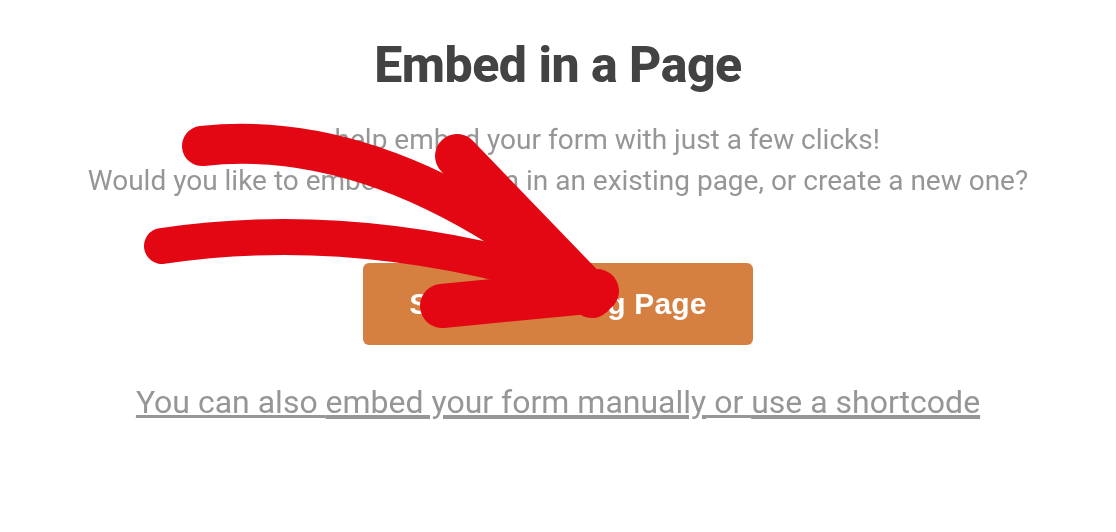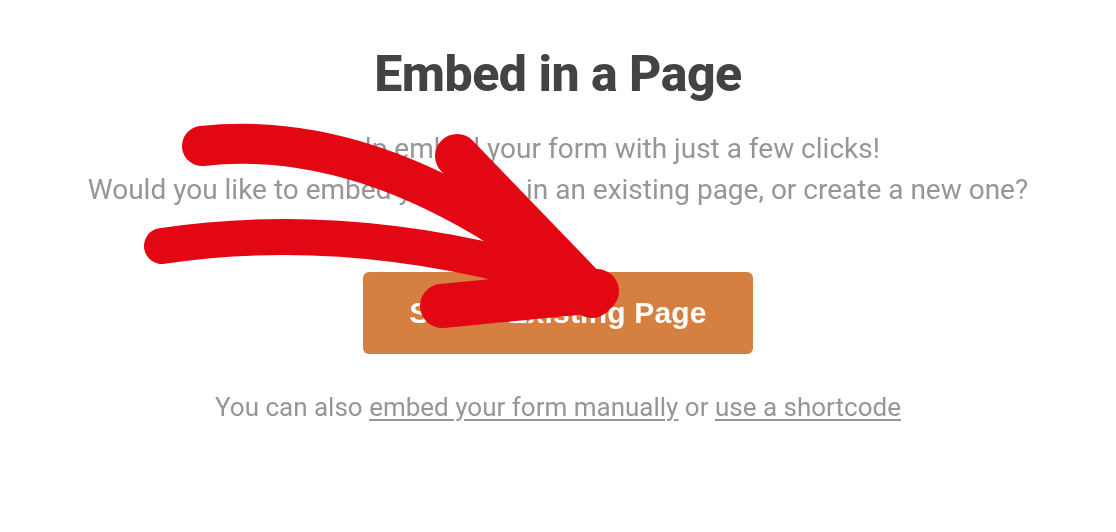--- a/index.html
+++ b/index.html
@@ -11,21 +11,21 @@
       font-family: -apple-system, BlinkMacSystemFont, "Segoe UI", Roboto, Helvetica, Arial, sans-serif;
       background: #ffffff;
       overflow: hidden;
     }
     .container {
       width: 100%;
       height: 100%;
       display: flex;
       flex-direction: column;
       align-items: center;
-      padding-top: 45px;
+      padding-top: 36px;
       position: relative;
     }
     .heading {
       font-size: 50px;
       font-weight: 800;
       color: #434343;
       margin: 0 0 26px 0;
       letter-spacing: -0.5px;
     }
     .subtext {
@@ -48,23 +48,24 @@
       font-size: 30px;
       font-weight: 700;
       border: none;
       border-radius: 6px;
       padding: 24px 46px;
       cursor: pointer;
       min-width: 388px;
       letter-spacing: 0.2px;
     }
     .footer-text {
-      font-size: 26px;
+      font-size: 32px;
       color: #969696;
       text-align: center;
+      text-decoration: underline;
     }
     .footer-text .link {
       color: #969696;
       text-decoration: underline;
       text-underline-offset: 3px;
       cursor: pointer;
     }
     .arrow-overlay {
       position: absolute;
       top: 116px;

